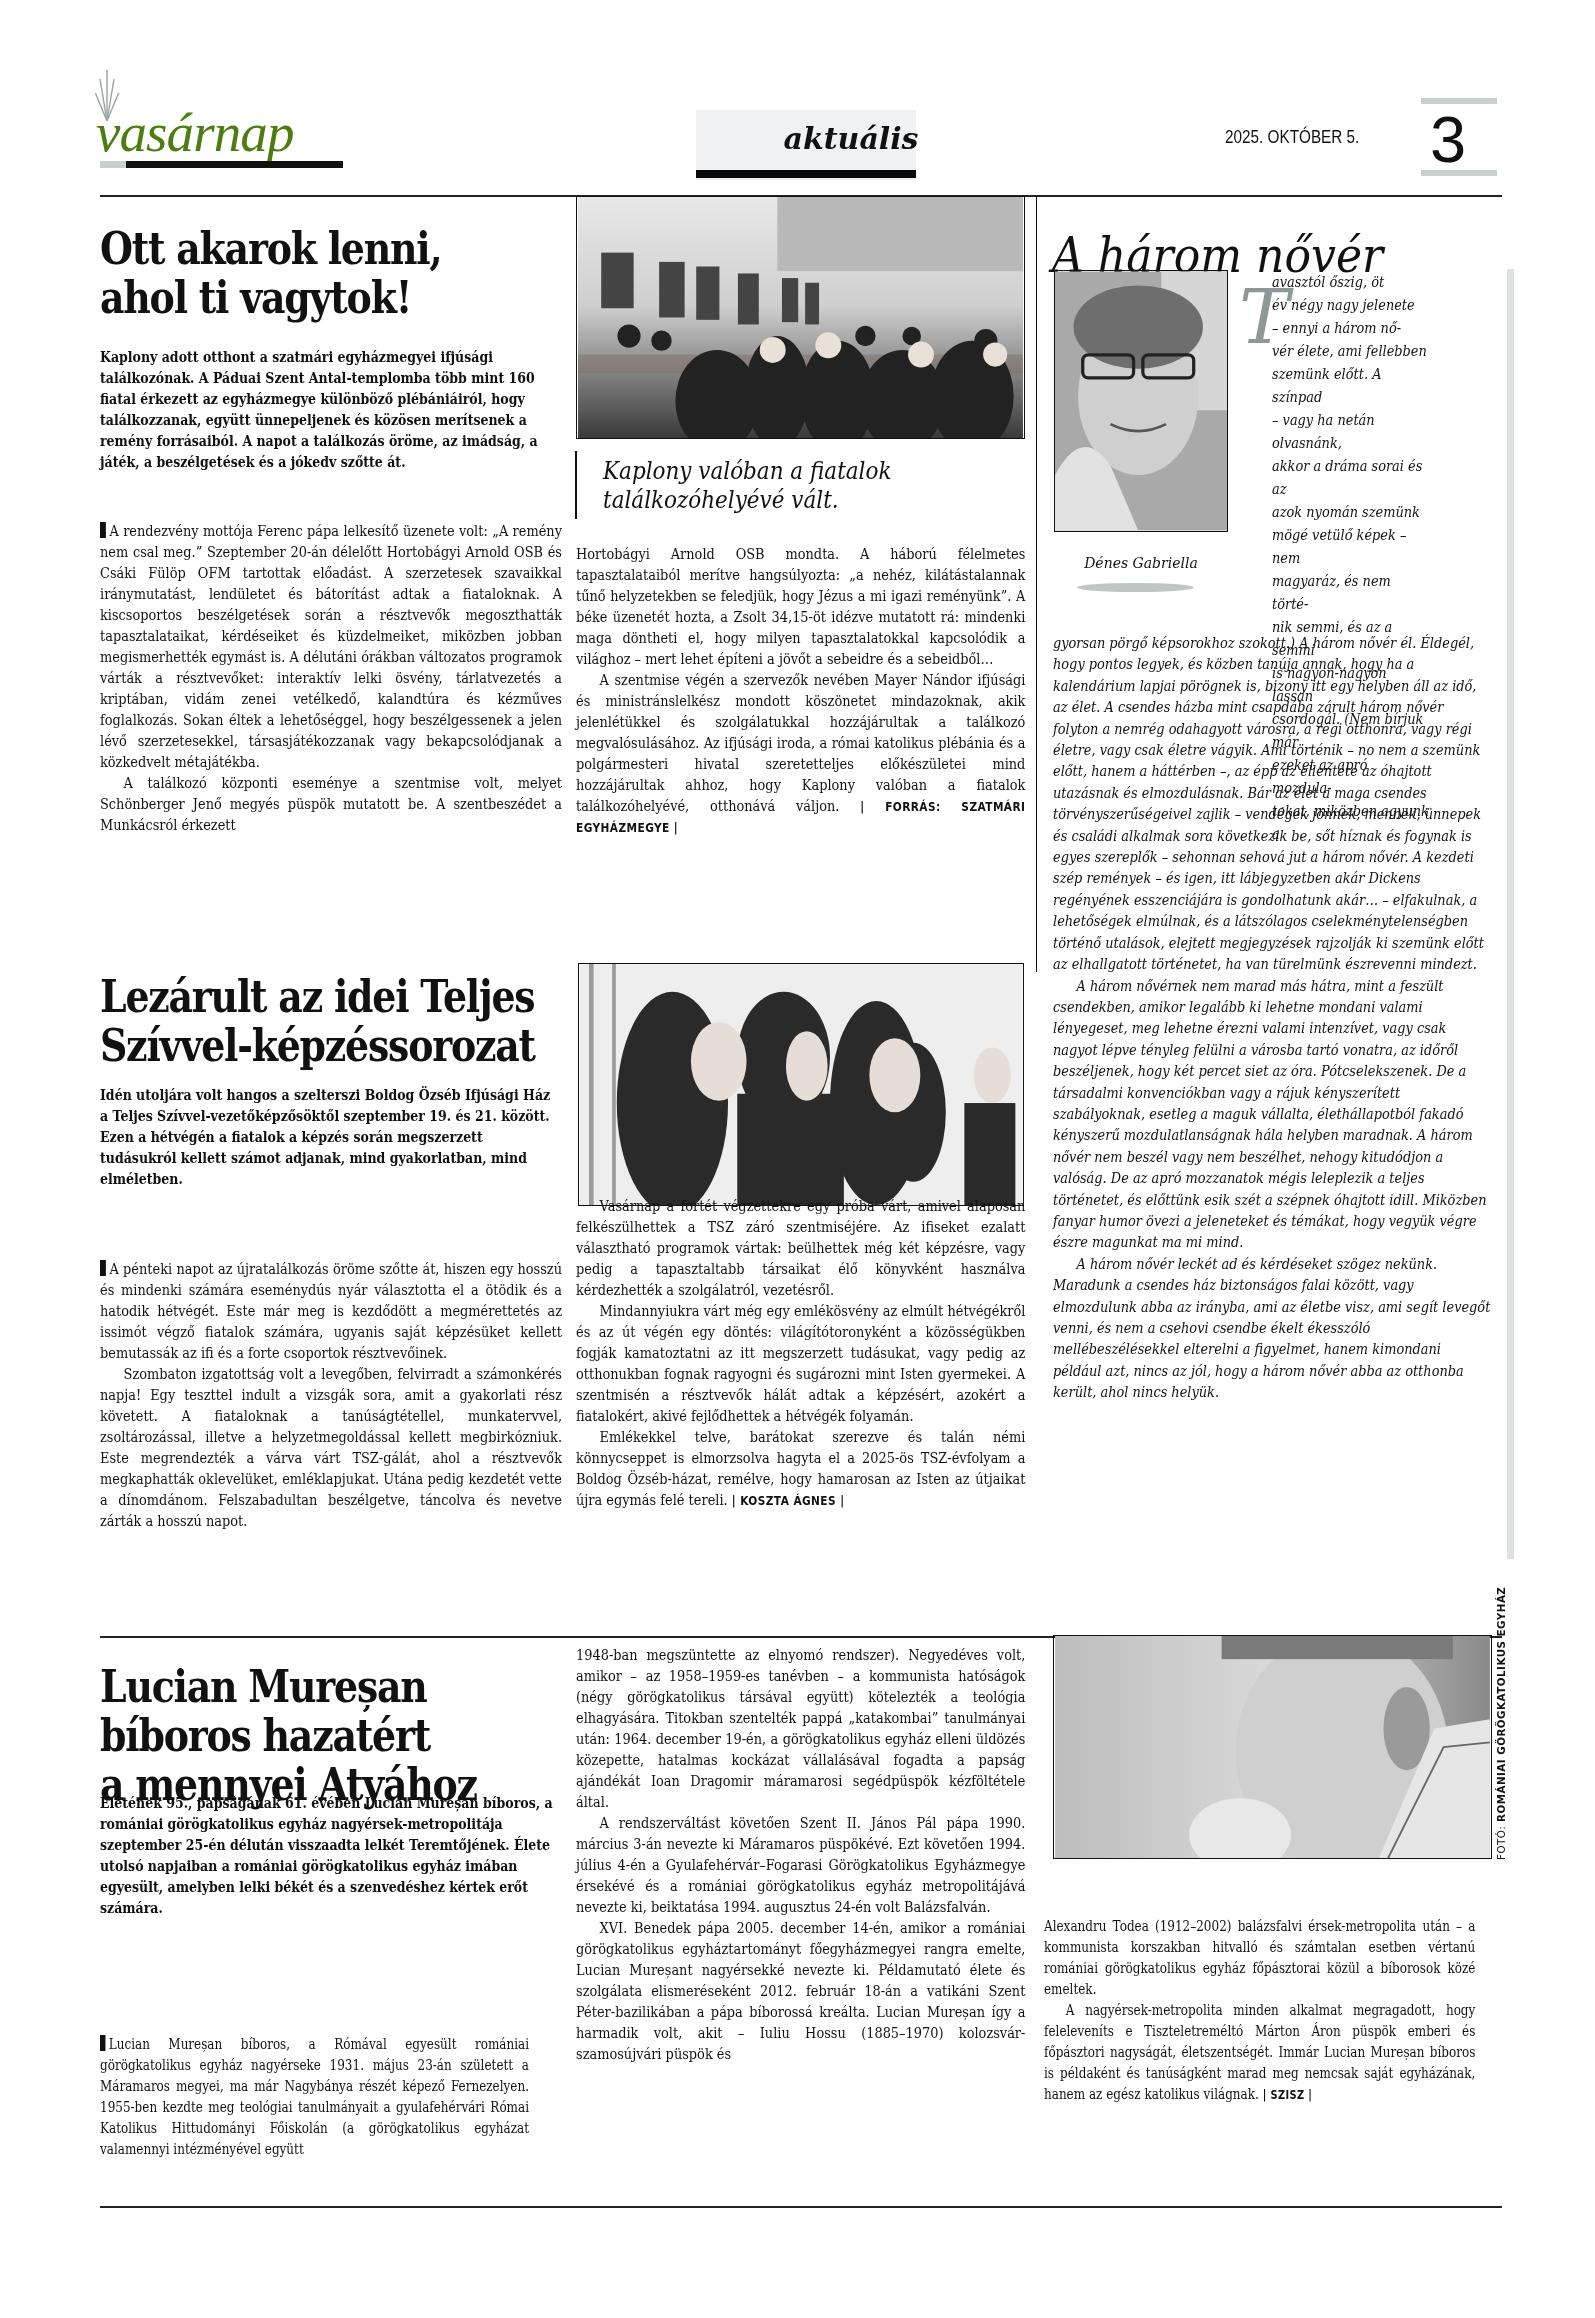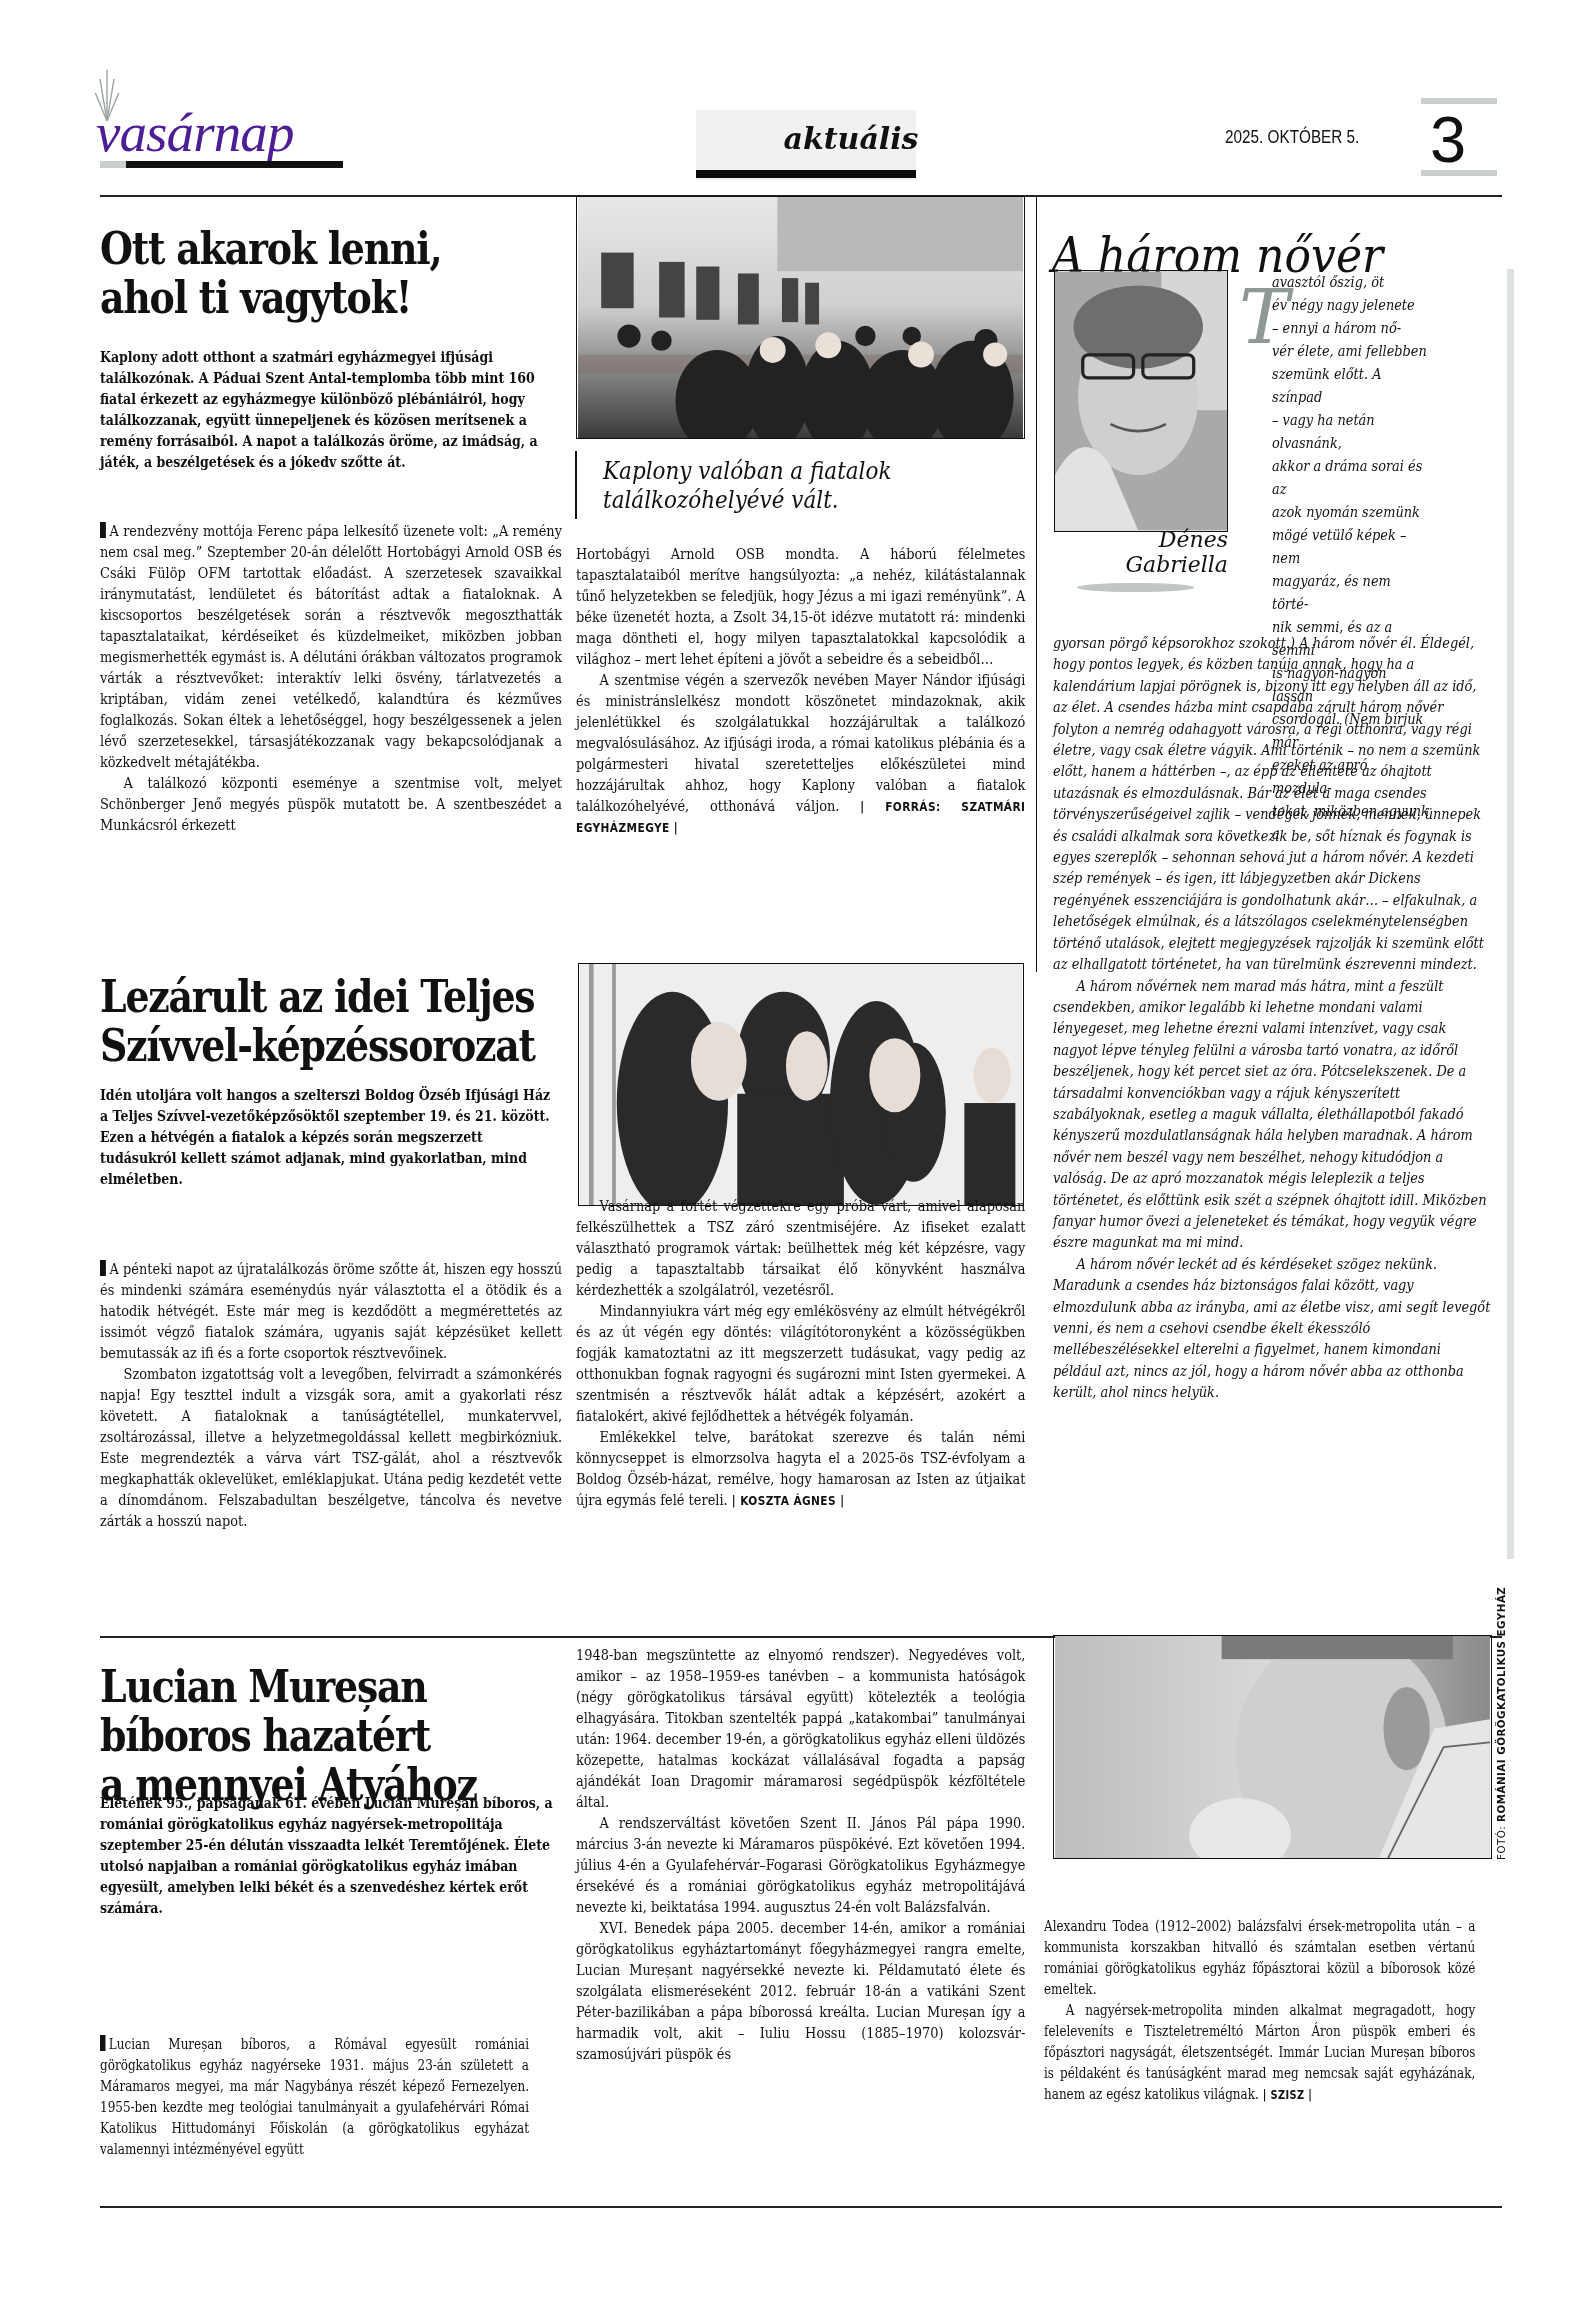--- a/index.html
+++ b/index.html
@@ -2,21 +2,21 @@
 <html style="font-size:7.5px"><head>
 <meta charset="utf-8">
 <style>
   * { box-sizing: border-box; margin: 0; padding: 0; }
   html, body { width: 1595px; height: 2319px; background: #ffffff; overflow: hidden; }
   body { position: relative; font-family: "DejaVu Serif", serif; color: #111; }
 
   .abs { position: absolute; }
 
   
-  .logo { left: 96px; top: 105px; font-family: "Liberation Serif", serif; font-style: italic; font-size: 55px; letter-spacing: -0.9px; color: #4c1d95; line-height: 1; }
+  .logo { left: 96px; top: 105px; font-family: "Liberation Serif", serif; font-style: italic; font-size: 55px; letter-spacing: -0.9px; color: #4d7c0f; line-height: 1; }
   .logo-sun { left: 93px; top: 65px; width: 28px; height: 56px; }
   .logo-bar { left: 100px; top: 161px; width: 243px; height: 6.5px; background: #111; }
   .logo-bar-gray { left: 100px; top: 161px; width: 26px; height: 6.5px; background: #c9cfcd; }
 
   .section-box { left: 696px; top: 110px; width: 220px; height: 70px; background: #f0f1f3; }
   .section-label { left: 696px; top: 121px; width: 220px; text-align: center; font-family: "DejaVu Serif", serif; font-style: italic; font-weight: bold; font-size: 30px; margin-left: 45px; }
   .section-bar { left: 696px; top: 170px; width: 220px; height: 8.4px; background: #0a0a0a; }
 
   .date { left: 1225px; top: 127px; font-family: "Liberation Sans Narrow", "Liberation Sans", sans-serif; font-size: 18px; letter-spacing: 0px; transform: scaleX(0.85); transform-origin: left; }
   .pageno-top { left: 1421px; top: 98px; width: 76px; height: 5.6px; background: #c9cfcd; }
@@ -45,21 +45,21 @@
   .a1-quote { left: 603px; top: 456px; font-family: "DejaVu Serif", serif; font-style: italic; font-size: 25px; line-height: 29px; transform: scaleX(0.86); transform-origin: left top; }
   .a1-body2 { left: 576px; top: 544px; width: 535px; }
 
   
   .vrule1 { left: 1036px; top: 196px; width: 1.4px; height: 776px; background: #111; }
 
   
   .col-title { left: 1052px; top: 229px; font-family: "DejaVu Serif", serif; font-style: italic; font-size: 49px; line-height: 1.1; transform: scaleX(0.9); transform-origin: left top; }
   .col-bg-edge { left: 1507px; top: 269px; width: 6.5px; height: 1290px; background: #dde1df; }
   .col-portrait { left: 1054px; top: 270px; width: 174px; height: 262px; border: 1.4px solid #111; }
-  .col-author { left: 1054px; top: 527px; width: 174px; text-align: right; font-family: "DejaVu Serif", serif; font-style: italic; font-size: 22px; }
+  .col-author { left: 1054px; top: 555px; width: 174px; text-align: center; font-family: "DejaVu Serif", serif; font-style: italic; font-size: 14px; }
   .col-author-bar { left: 1077px; top: 583px; width: 117px; height: 9.3px; border-radius: 50%; background: #bfc6c3; }
   .dropcap { left: 1239px; top: 280px; font-family: "DejaVu Serif", serif; font-style: italic; font-size: 75px; line-height: 1; color: #8e9896; }
   .col-text-top { left: 1258px; top: 271px; width: 150px; font-family: "DejaVu Serif", serif; font-style: italic; font-size: 15.4px; line-height: 23px; transform: scaleX(0.84); transform-origin: left top; white-space: pre-line; }
   .col-body { left: 1053px; top: 633px; width: 522px; font-family: "DejaVu Serif", serif; font-style: italic; font-size: 15.4px; line-height: 21.4px; transform: scaleX(0.84); transform-origin: left top; text-align: left; }
   .col-body p { text-indent: 28px; }
   .col-body p.first { text-indent: 0; }
   .a2-head { left: 100px; top: 972px; }
   .a2-lede { left: 100px; top: 1084px; width: 575px; }
   .a2-body { left: 100px; top: 1259px; width: 550px; }
   .a2-photo { left: 578px; top: 963px; width: 446px; height: 243px; }

